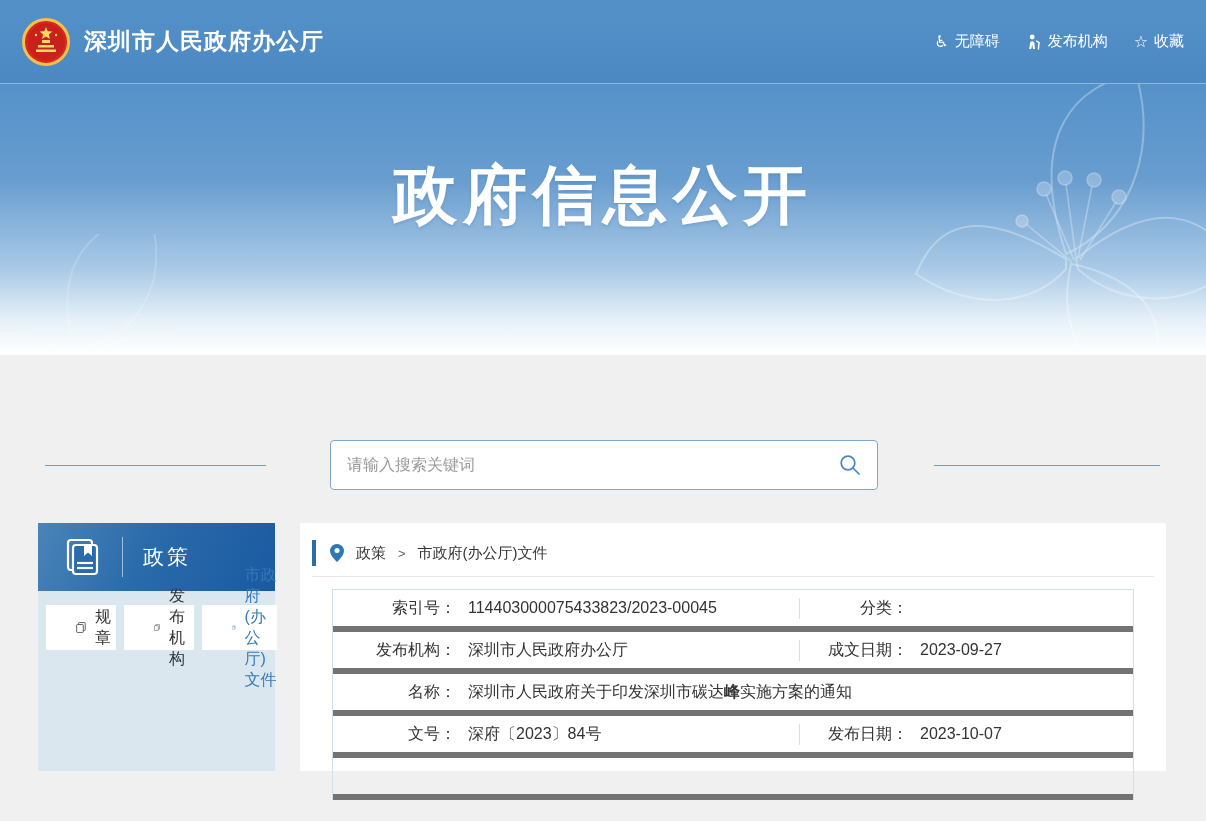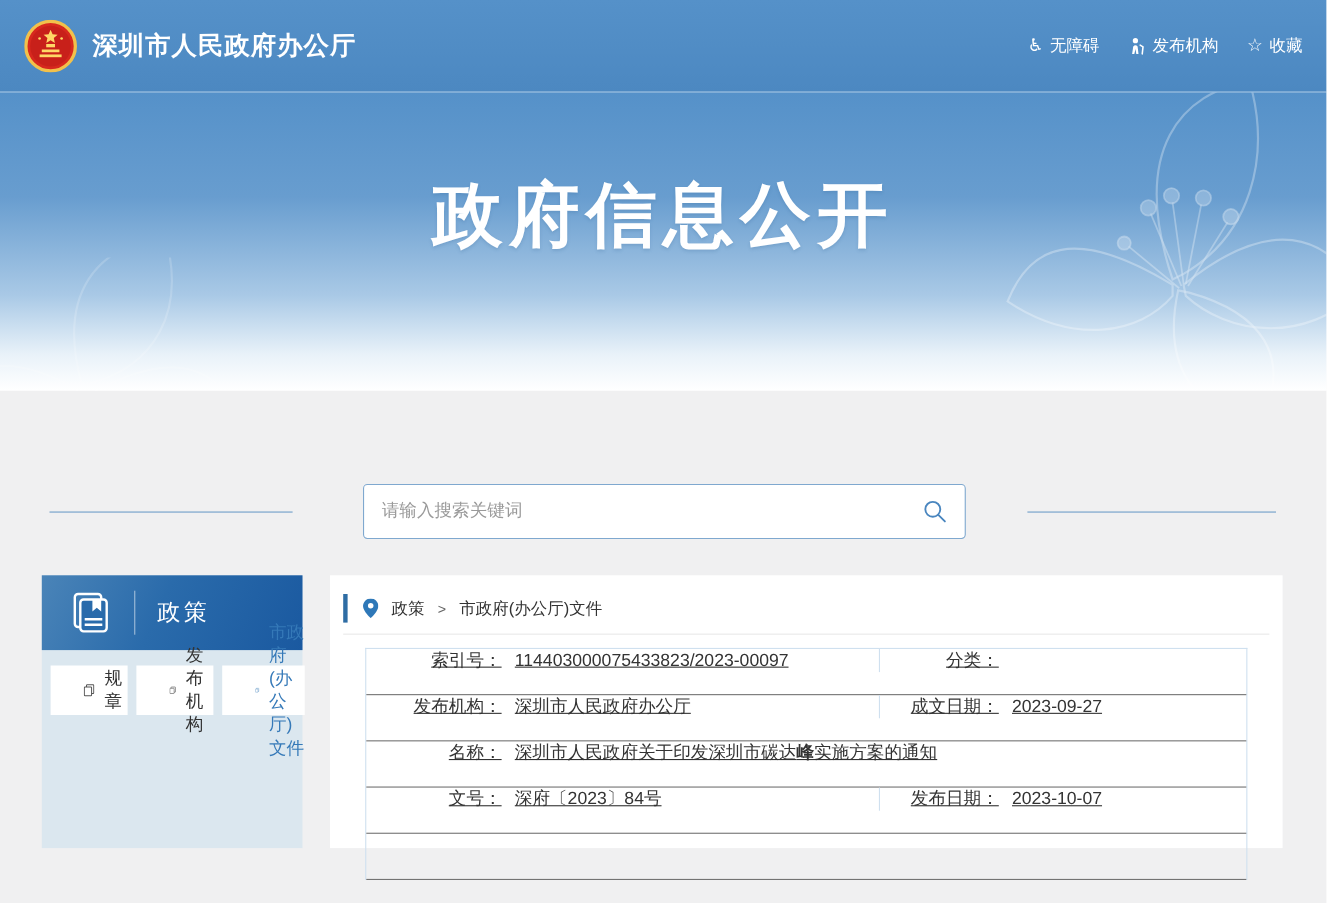--- a/index.html
+++ b/index.html
@@ -59,21 +59,21 @@
   
   .main { flex:1; background:#fff; padding-top:17px; }
   .crumb-wrap { margin:0 12px; border-bottom:1px solid #e8e8e8; padding-bottom:10px; }
   .crumb { display:flex; align-items:center; height:26px; }
   .crumb-bar { width:4px; height:26px; background:#2e6da4; margin-right:14px; }
   .crumb .pin { margin-right:12px; }
   .crumb a { color:#333; font-size:15px; text-decoration:none; cursor:pointer; }
   .crumb .sep { margin:0 12px; color:#666; font-size:13px; }
 
   .doc-table { margin:12px 32px 0 32px; border:1px solid #cfe0ef; border-bottom:none; }
-  .t-row { display:flex; border-bottom:1px solid #737373; min-height:42px; align-items:flex-start;text-decoration:underline; }
+  .t-row { display:flex; border-bottom:6px solid #737373; min-height:42px; align-items:center; }
   .t-cell { display:flex; align-items:center; }
   .t-cell.lft { width:467px; border-right:1px solid #cfe0ef; }
   .t-cell.rgt { flex:1; }
   .t-cell.full { flex:1; }
   .t-label { width:123px; flex:0 0 auto; text-align:right; font-size:16px; color:#333; }
   .t-label.sm { width:108px; }
   .t-value { margin-left:12px; font-size:16px; color:#333; }
   .t-value b { font-weight:bold; }
   .t-row.stub { height:40px; }
 </style>
@@ -205,21 +205,21 @@
           <a>政策</a>
           <span class="sep">&gt;</span>
           <a>市政府(办公厅)文件</a>
         </div>
       </div>
 
       <div class="doc-table">
         <div class="t-row">
           <div class="t-cell lft">
             <span class="t-label">索引号：</span>
-            <span class="t-value">114403000075433823/2023-00097</span>
+            <span class="t-value">114403000075433823/2023-00045</span>
           </div>
           <div class="t-cell rgt">
             <span class="t-label sm">分类：</span>
             <span class="t-value"></span>
           </div>
         </div>
         <div class="t-row">
           <div class="t-cell lft">
             <span class="t-label">发布机构：</span>
             <span class="t-value">深圳市人民政府办公厅</span>

